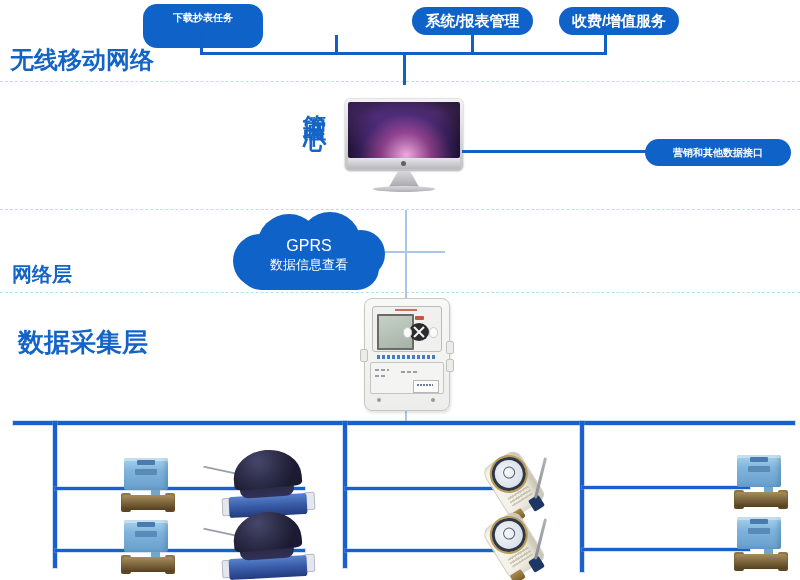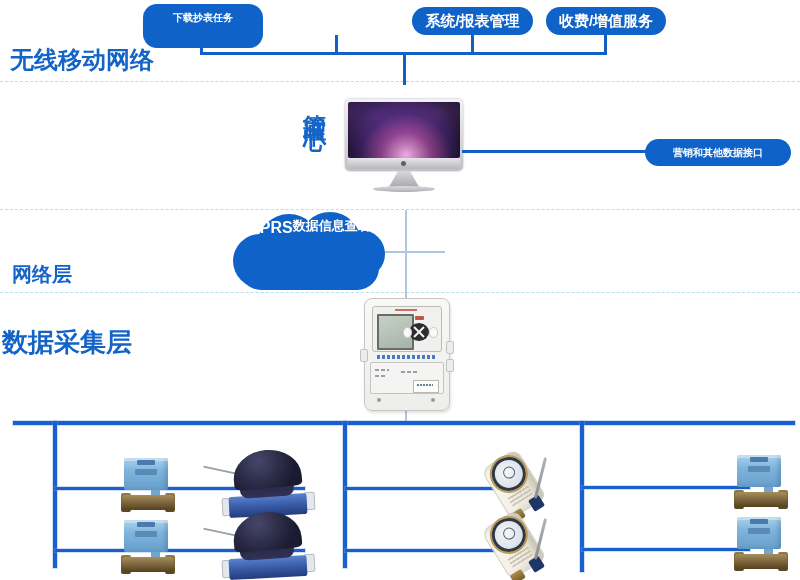--- a/index.html
+++ b/index.html
@@ -47,22 +47,22 @@
              background:linear-gradient(#dcdce0,#aeaeb4);}
 
   
   .cloud{position:absolute;left:233px;top:212px;width:152px;height:80px;}
   .cl{position:absolute;border-radius:50%;background:#0f62c8;}
   .c1{left:0;top:22px;width:54px;height:54px;}
   .c2{left:24px;top:2px;width:64px;height:64px;}
   .c3{left:66px;top:0;width:62px;height:62px;}
   .c4{left:104px;top:18px;width:48px;height:48px;}
   .c5{left:6px;top:34px;width:140px;height:44px;border-radius:22px;}
-  .cloud-text{position:absolute;inset:0;display:flex;flex-direction:row;
-              justify-content:center;padding-top:6px;color:#fff;font-weight:bold;z-index:2;}
+  .cloud-text{position:absolute;inset:0;display:flex;flex-direction:column;align-items:center;
+              justify-content:center;padding-top:6px;color:#fff;font-weight:normal;z-index:2;}
   .cloud-line1{font-size:16px;line-height:1.3;}
   .cloud-line2{font-size:13px;line-height:1.3;}
 
   
   .collector{position:absolute;left:364px;top:298px;width:84px;height:111px;
              background:linear-gradient(180deg,#f8f8f6,#ededeb);border:1px solid #c6c6c2;
              border-radius:8px;box-shadow:1px 2px 3px rgba(0,0,0,.12);}
   .col-panel{position:absolute;left:7px;top:7px;width:68px;height:44px;background:#f0f0ee;
              border:1px solid #bcbcb8;border-radius:3px;}
   .col-redline{position:absolute;left:22px;top:2px;width:22px;height:2px;background:#c87060;}
@@ -148,25 +148,25 @@
 <body>
 
 <div id="stage">
 
   <div class="divider" style="top:81px"></div>
   <div class="divider" style="top:209px"></div>
   <div class="divider" style="top:292px"></div>
 
   <div class="layer-label" style="left:10px;top:44px;font-size:24px">无线移动网络</div>
   <div class="layer-label" style="left:12px;top:261px;font-size:20px">网络层</div>
-  <div class="layer-label" style="left:2px;top:325px;font-size:26px">数据采集层</div>
+  <div class="layer-label" style="left:18px;top:325px;font-size:26px">数据采集层</div>
 
   <div class="pill" style="left:143px;top:4px;width:120px;height:44px;line-height:28px;font-size:10px">下载抄表任务</div>
   <div class="pill" style="left:412px;top:7px;width:121px;height:28px;line-height:28px;font-size:15px">系统/报表管理</div>
-  <div class="pill" style="left:546px;top:7px;width:120px;height:28px;line-height:28px;font-size:15px">收费/增值服务</div>
+  <div class="pill" style="left:559px;top:7px;width:120px;height:28px;line-height:28px;font-size:15px">收费/增值服务</div>
 
   <div class="ln blue" style="left:200px;top:35px;width:3px;height:18px"></div>
   <div class="ln blue" style="left:335px;top:35px;width:3px;height:18px"></div>
   <div class="ln blue" style="left:471px;top:35px;width:3px;height:18px"></div>
   <div class="ln blue" style="left:604px;top:35px;width:3px;height:18px"></div>
   <div class="ln blue" style="left:200px;top:52px;width:407px;height:3px"></div>
   <div class="ln blue" style="left:403px;top:52px;width:3px;height:33px"></div>
 
   <div class="vtext" style="left:303px;top:97px;font-size:23px;height:110px">管理中心</div>
 

